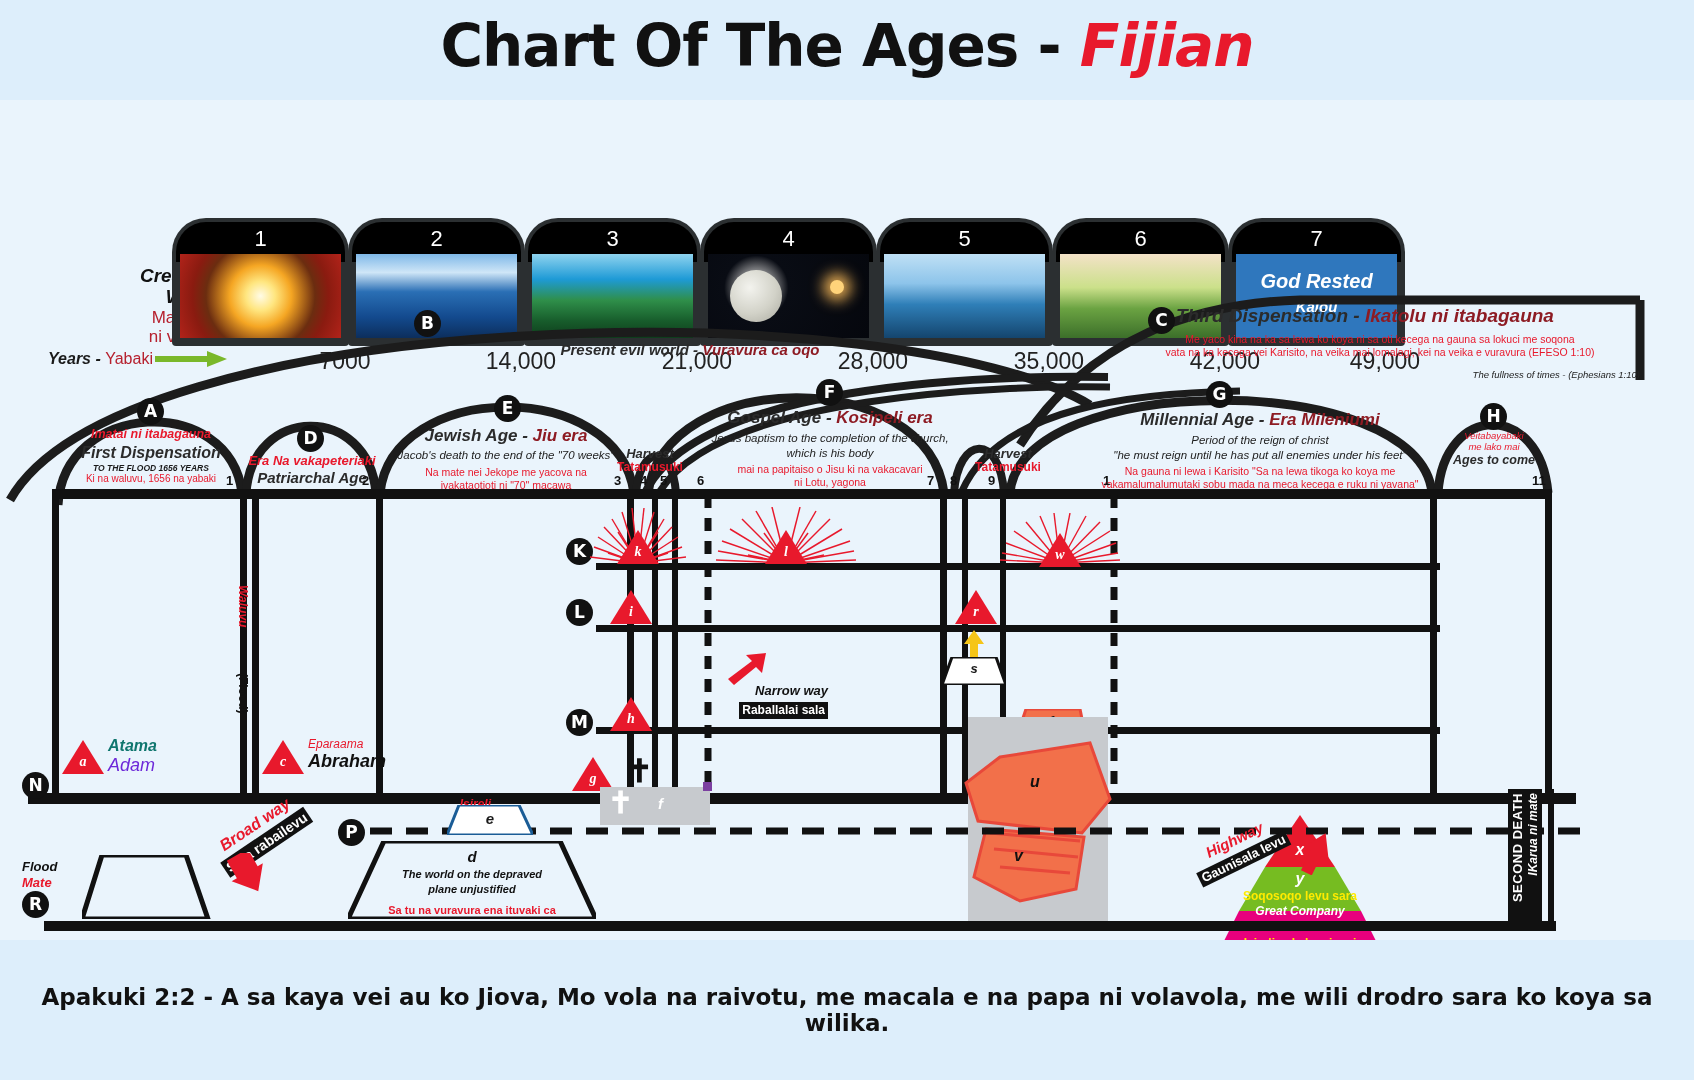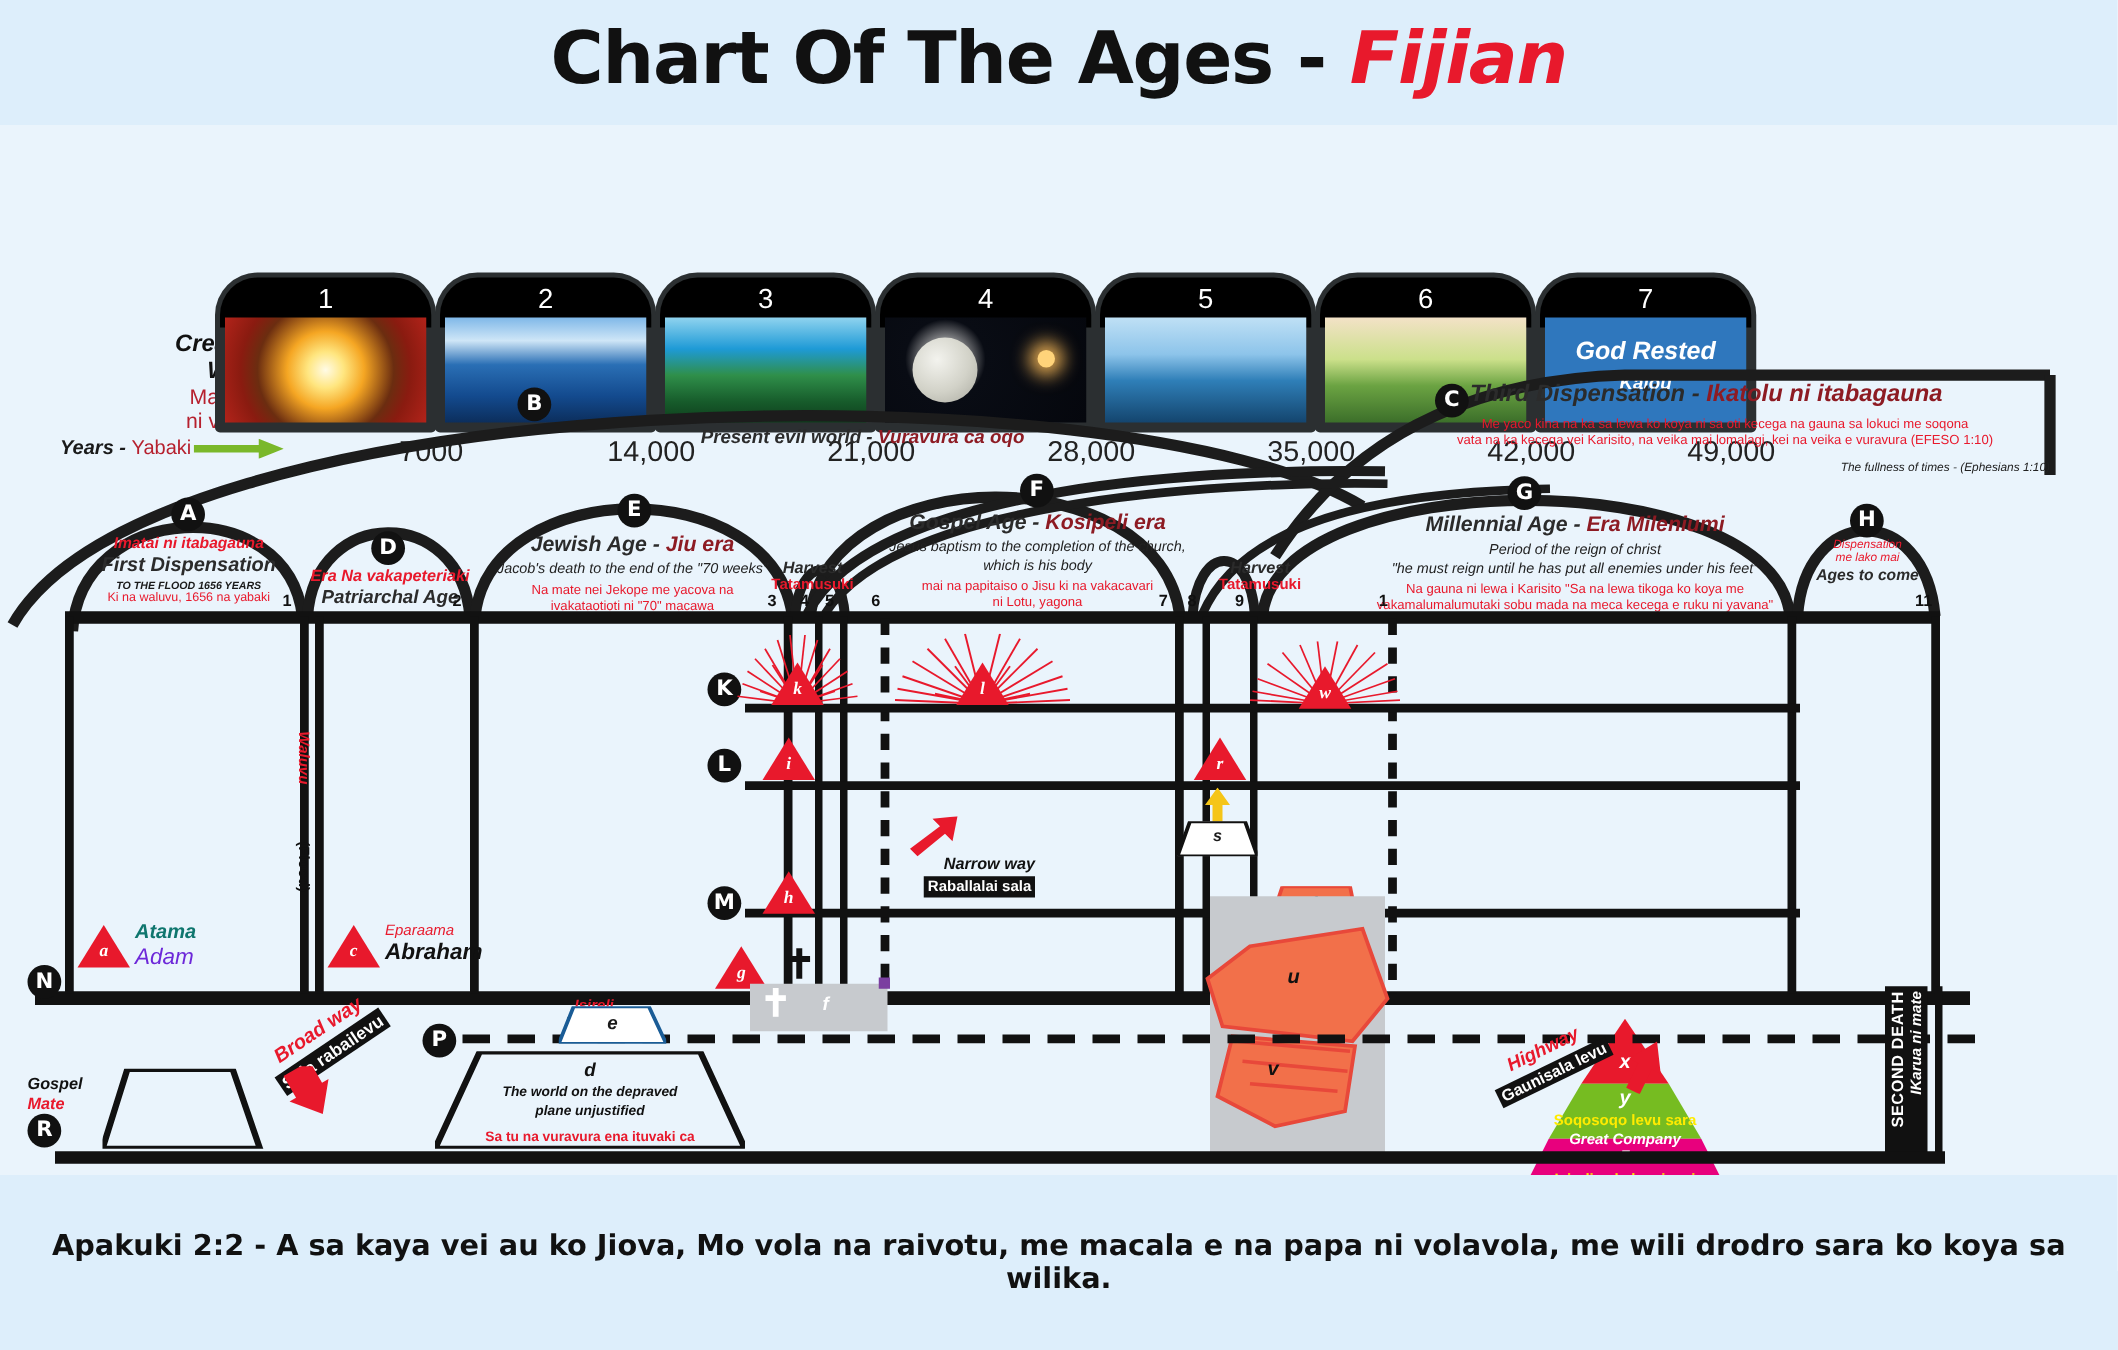--- a/index.html
+++ b/index.html
@@ -267,21 +267,21 @@
   <div class="arc-cap" style="left:1080px;top:124px;width:360px">
     <div class="h" style="font-size:17px"><span>Millennial Age - </span><span class="fj">Era Mileniumi</span></div>
     <div class="sub" style="margin-top:3px">Period of the reign of christ</div>
     <div class="sub">"he must reign until he has put all enemies under his feet"</div>
     <div class="red sm" style="margin-top:3px">Na gauna ni lewa i Karisito "Sa na lewa tikoga ko koya me</div>
     <div class="red sm">vakamalumalumutaki sobu mada na meca kecega e ruku ni yavana"</div>
   </div>
 
   <div class="badge" style="left:1480px;top:118px">H</div>
   <div class="arc-cap" style="left:1438px;top:146px;width:112px;line-height:1.15">
-    <div class="red sm" style="font-size:9.5px;font-style:italic">Dispensation</div>
+    <div class="red sm" style="font-size:9.5px;font-style:italic">Veitabayabaki</div>
     <div class="red sm" style="font-size:9.5px;font-style:italic">me lako mai</div>
     <div class="h" style="font-size:12.5px">Ages to come</div>
   </div>
 
   <div class="arc-cap" style="left:604px;top:162px;width:92px;line-height:1.1">
     <div class="h" style="font-size:13px">Harvest</div>
     <div class="red" style="font-size:12px">Tatamusuki</div>
   </div>
   <div class="arc-cap" style="left:962px;top:162px;width:92px;line-height:1.1">
     <div class="h" style="font-size:13px">Harvest</div>
@@ -572,21 +572,21 @@
       <div style="font-size:11px;color:#e8192c;font-weight:bold;margin-top:6px">Sa tu na vuravura ena ituvaki ca</div>
     </div>
   </div>
 
   <div class="abs" style="left:82px;top:570px;width:142px;height:64px">
     <svg width="142" height="64">
         <polygon points="20,0 104,0 126,64 0,64" fill="none" stroke="#111" stroke-width="5"></polygon>
       </svg>
   </div>
   <div class="abs" style="left:22px;top:574px;line-height:1.25">
-    <div style="font-size:13px;font-weight:bold;font-style:italic;color:#111">Gospel</div>
+    <div style="font-size:13px;font-weight:bold;font-style:italic;color:#111">Flood</div>
     <div style="font-size:13px;font-weight:bold;font-style:italic;color:#e8192c">Mate</div>
   </div>
 
   <div class="abs" style="left:1176px;top:544px;width:126px;transform:rotate(-26deg);text-align:center;line-height:1.3">
     <div style="font-size:15px;font-weight:bold;font-style:italic;color:#e8192c">Highway</div>
     <div style="display:inline-block;background:#111;color:#fff;font-size:13px;font-weight:bold;padding:0 3px">Gaunisala levu</div>
   </div>
   <svg class="abs" style="left:1296px;top:546px" width="40" height="44">
     <path d="M14 44 L26 44 L26 22 L34 22 L20 0 L6 22 L14 22 Z" fill="#e8192c" transform="rotate(26 20 22)"></path>
   </svg>

